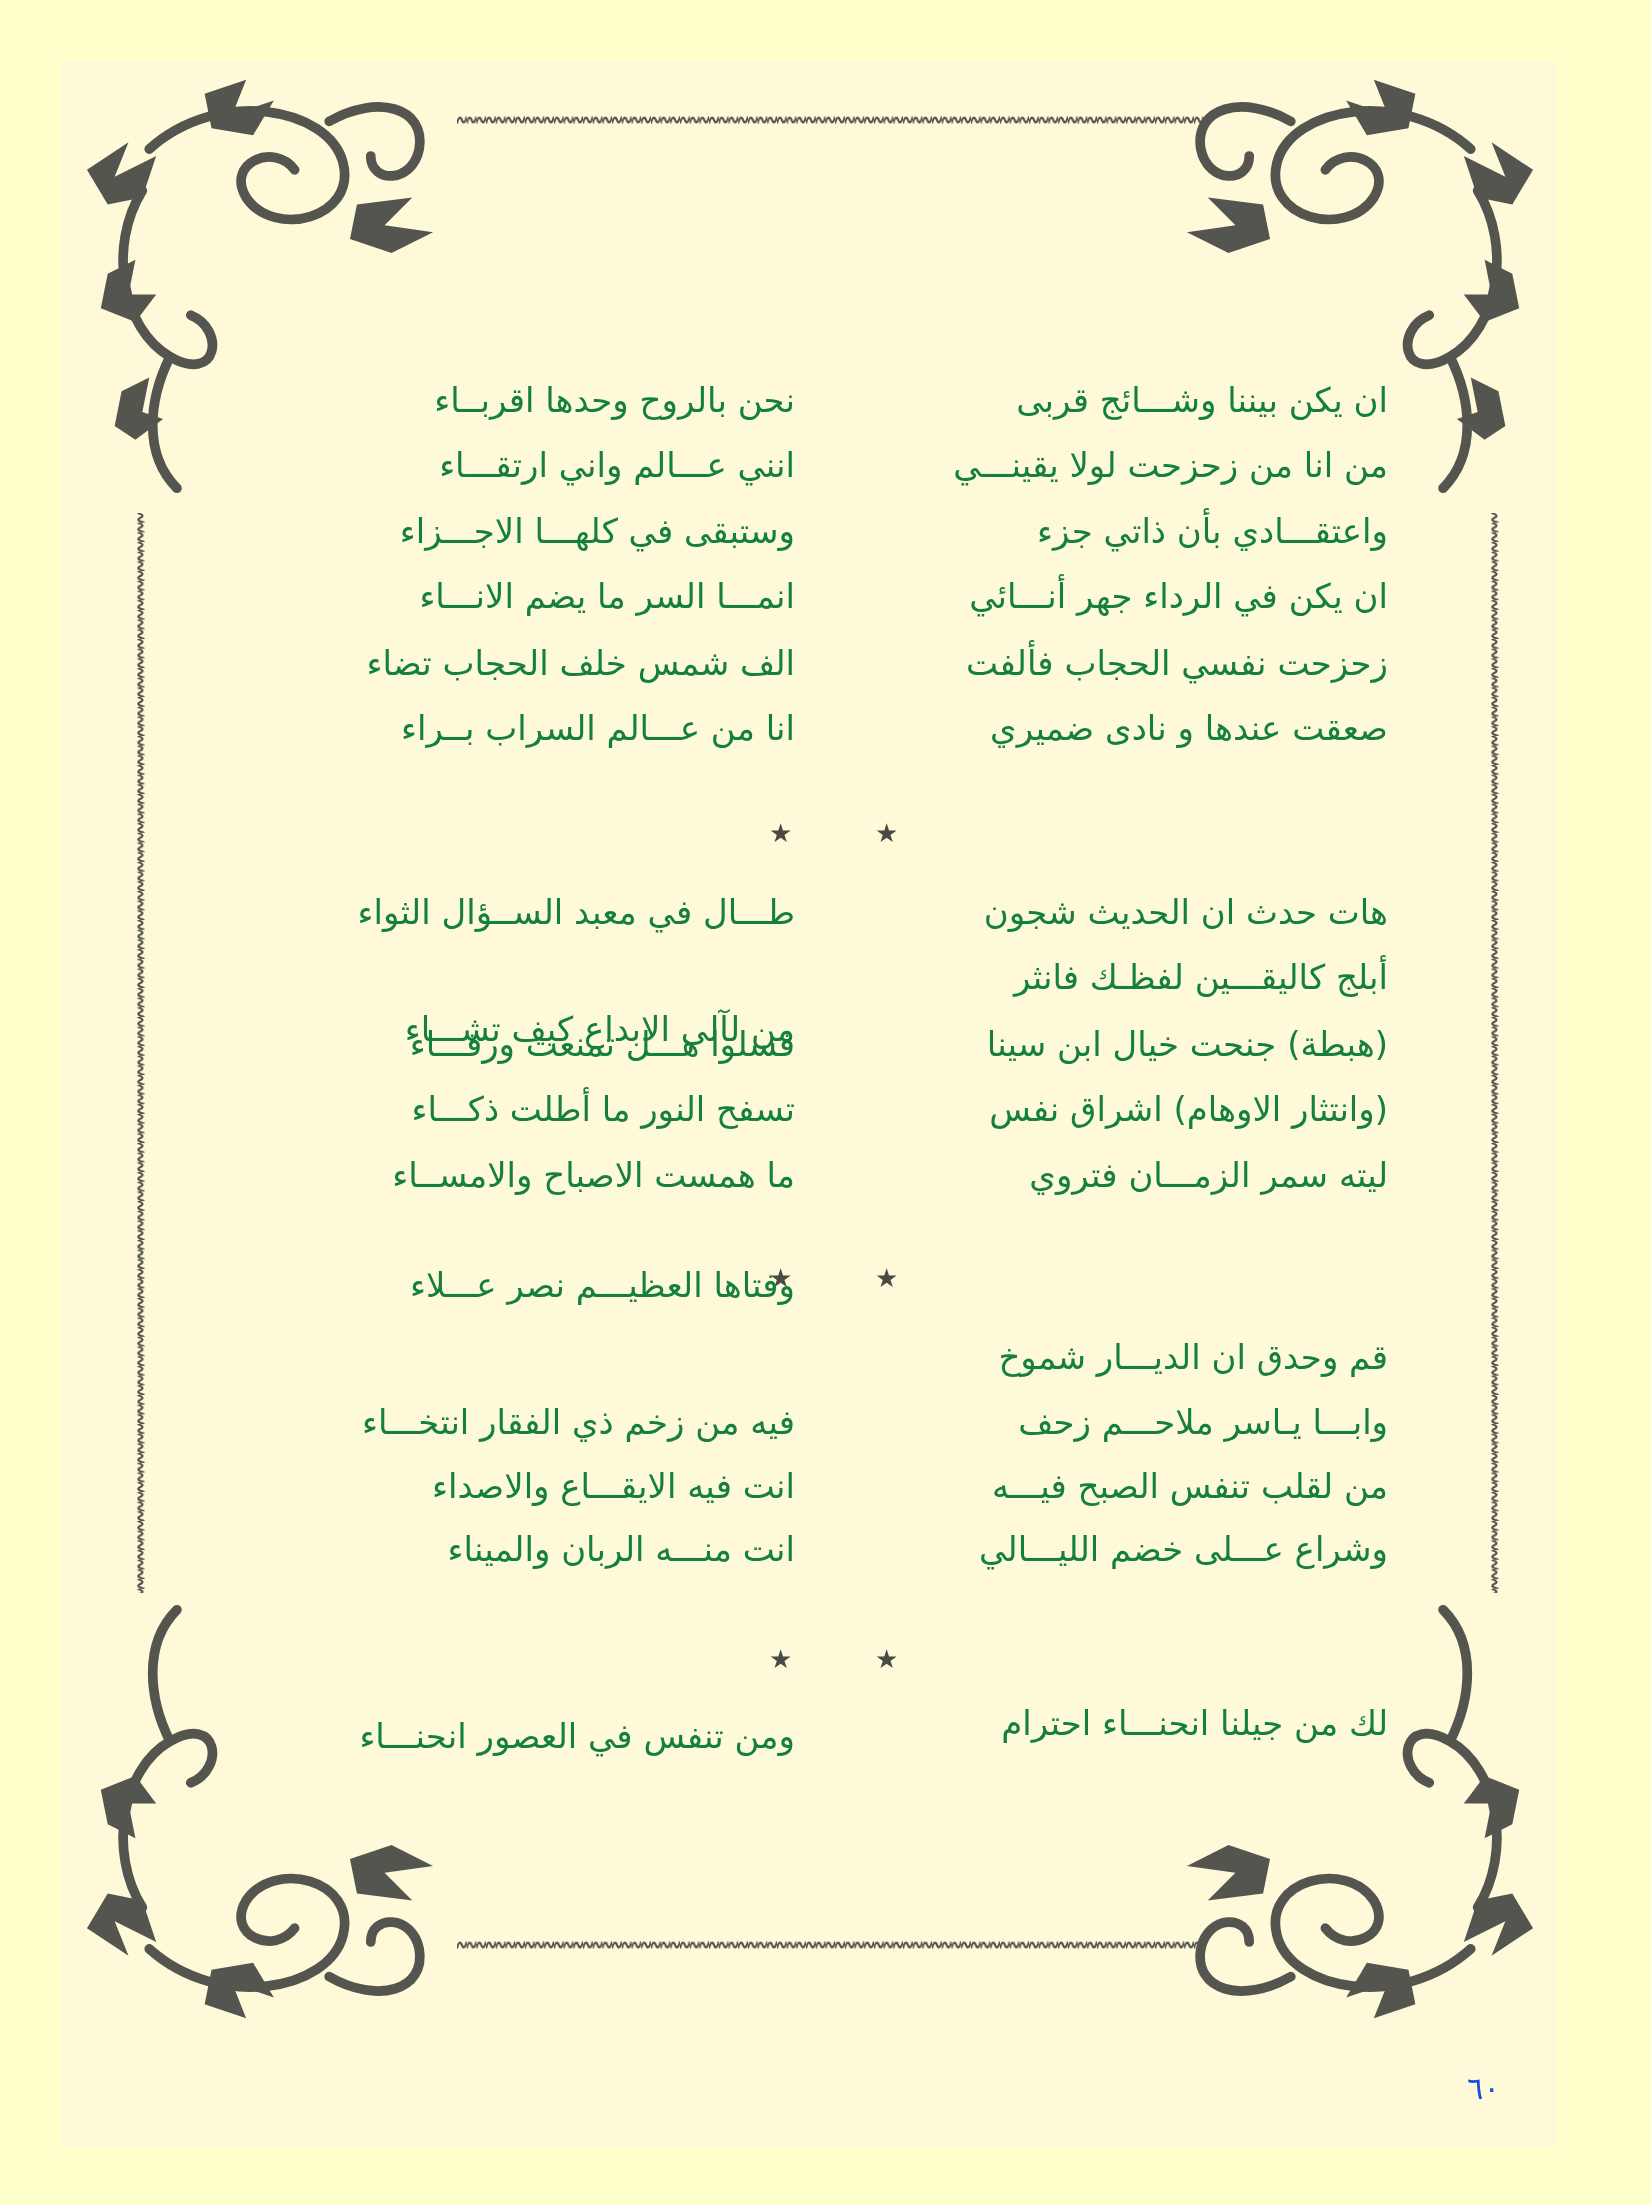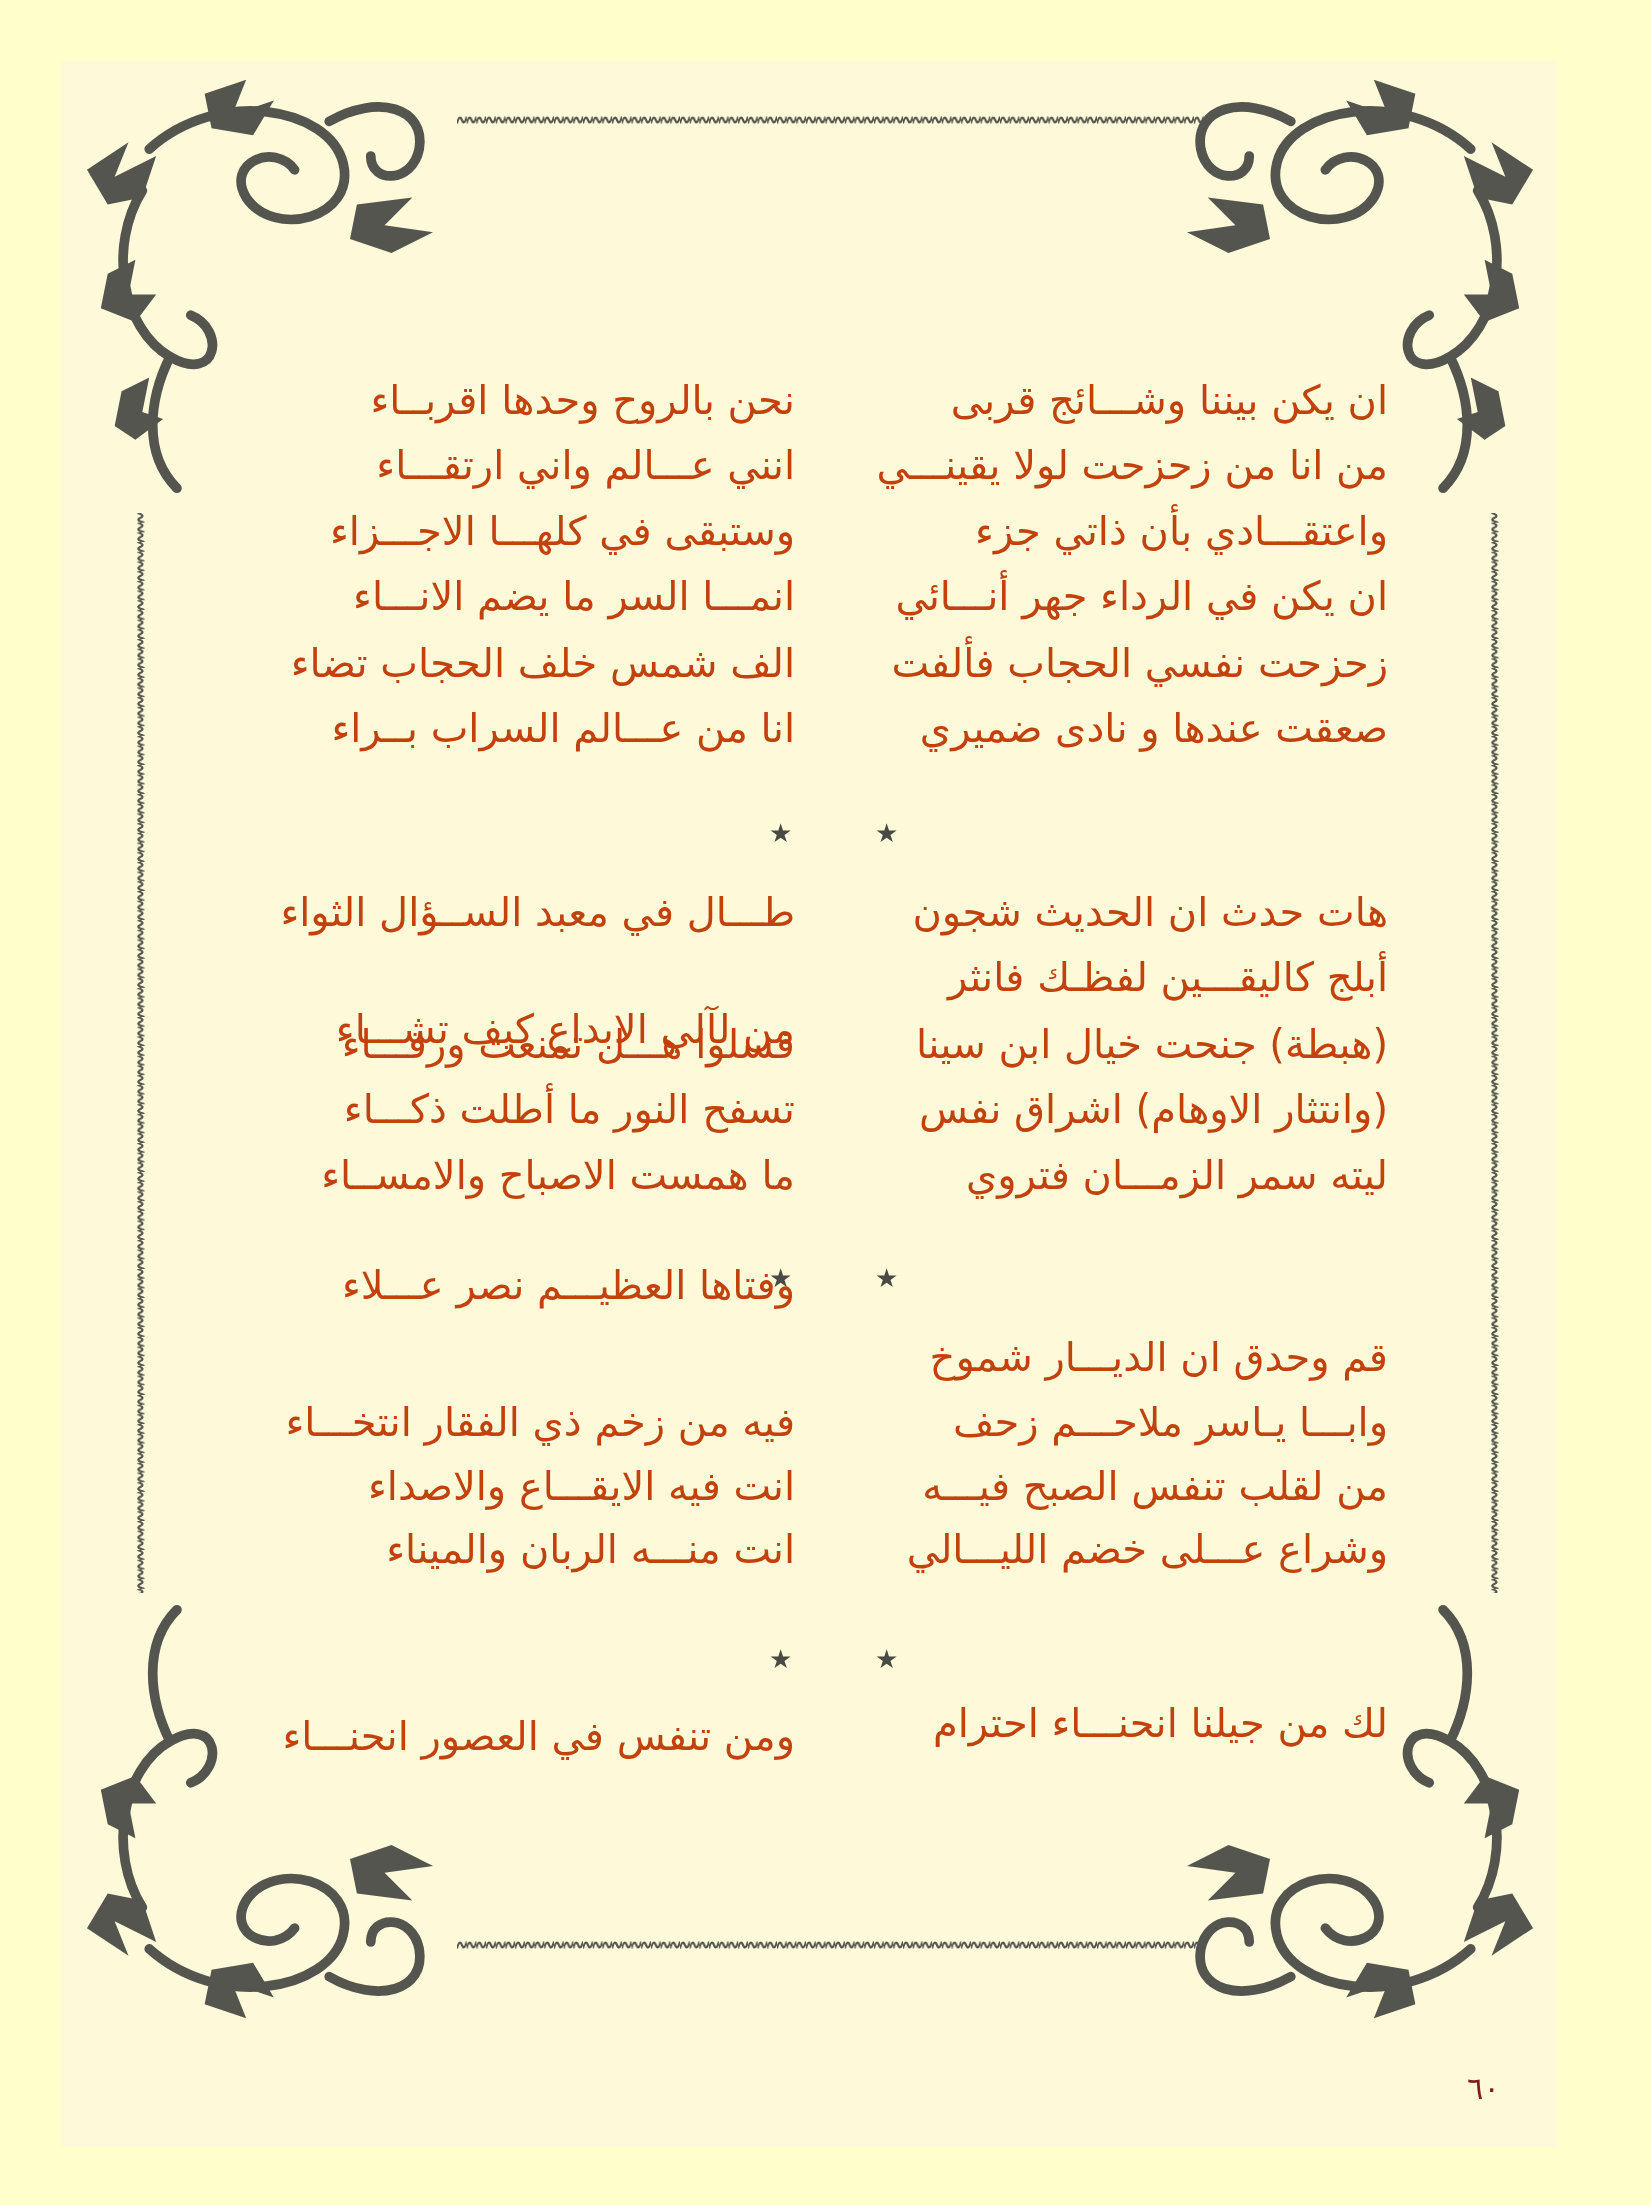--- a/index.html
+++ b/index.html
@@ -28,36 +28,36 @@
   .wave-v.left { left:132px; top:513px; height:1080px; }
   .wave-v.right { left:1486px; top:513px; height:1080px; }
   .wave-h svg, .wave-v svg { width:100%; height:100%; }
 
   .verses {
     position:absolute; left:0; top:0; width:1651px; height:2205px;
     direction:rtl;
   }
   .line {
     position:absolute;
-    font-size:40px;
+    font-size:34px;
     line-height:55px;
-    color:#c2410c;
+    color:#15803d;
     white-space:nowrap;
     direction:rtl;
     letter-spacing:0.7px;
   }
   .col-a { right:263px; }   
   .col-b { right:856px; }  
 
   .star {
     position:absolute; font-size:26px; color:#4a4a44; line-height:28px;
   }
   .page-number {
     position:absolute; left:1467px; top:2071px;
-    font-size:30.5px; color:#7f1d1d; direction:rtl;
+    font-size:30.5px; color:#1d4ed8; direction:rtl;
   }
 </style>
 </head>
 <body>
 
 <div class="page"></div>
 
 <div class="corner tl">
   <svg viewBox="0 0 560 640" xmlns="http://www.w3.org/2000/svg">
     <g fill="none" stroke="#555550" stroke-width="14" stroke-linecap="round">

